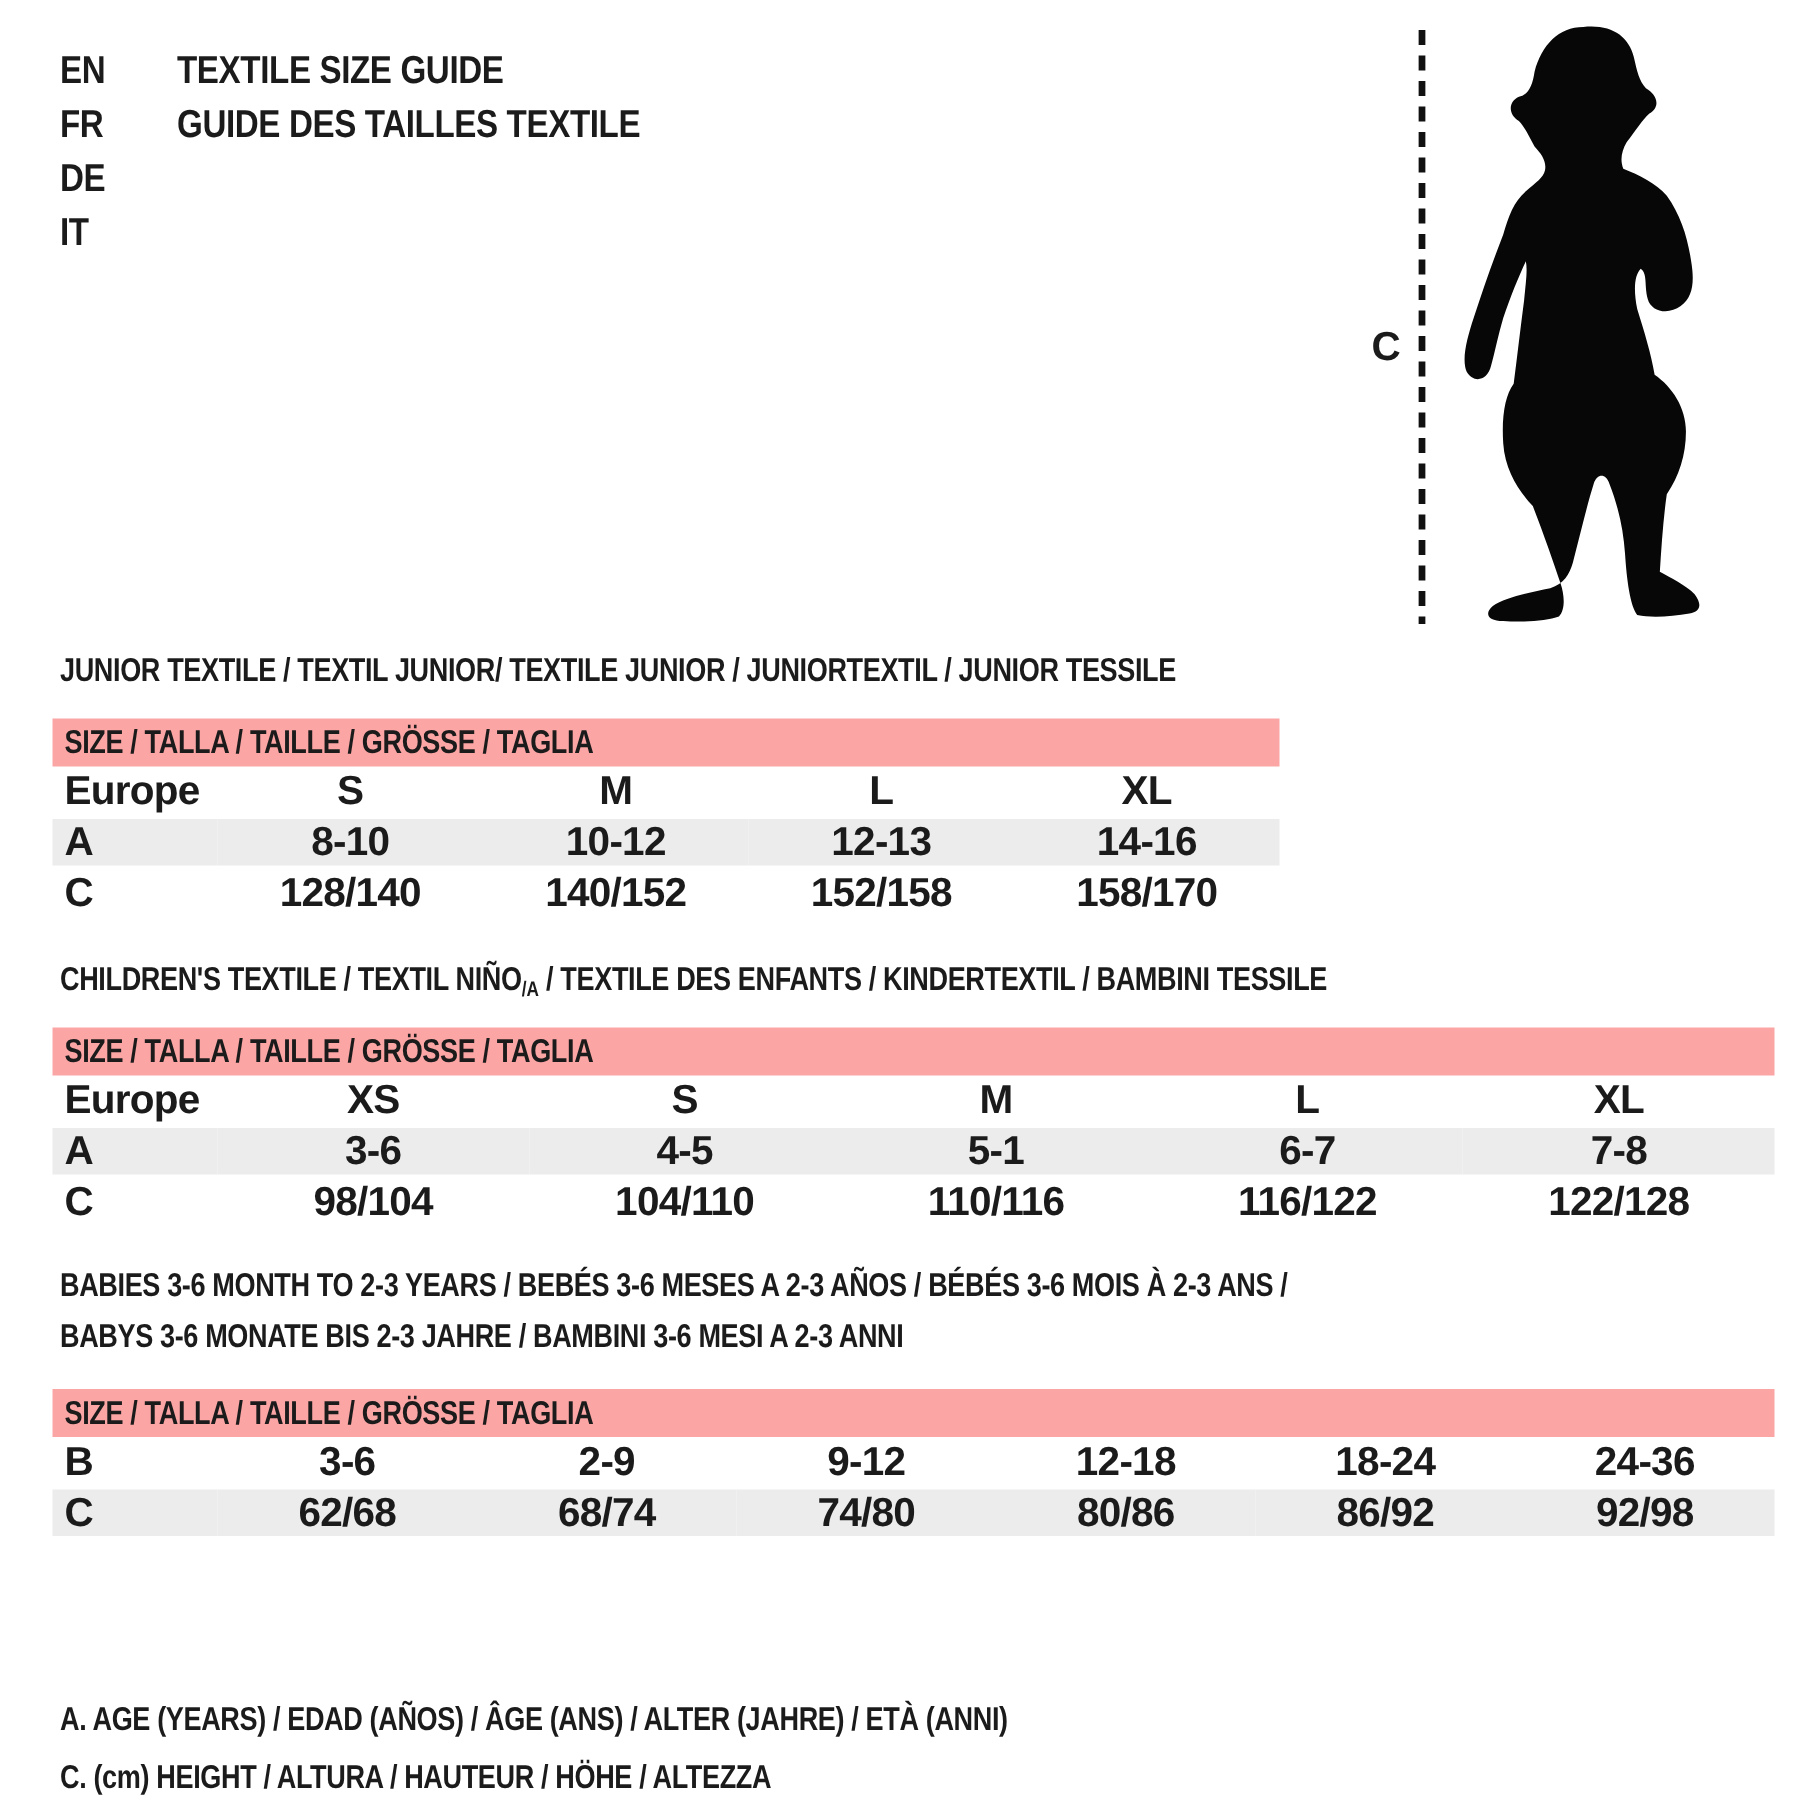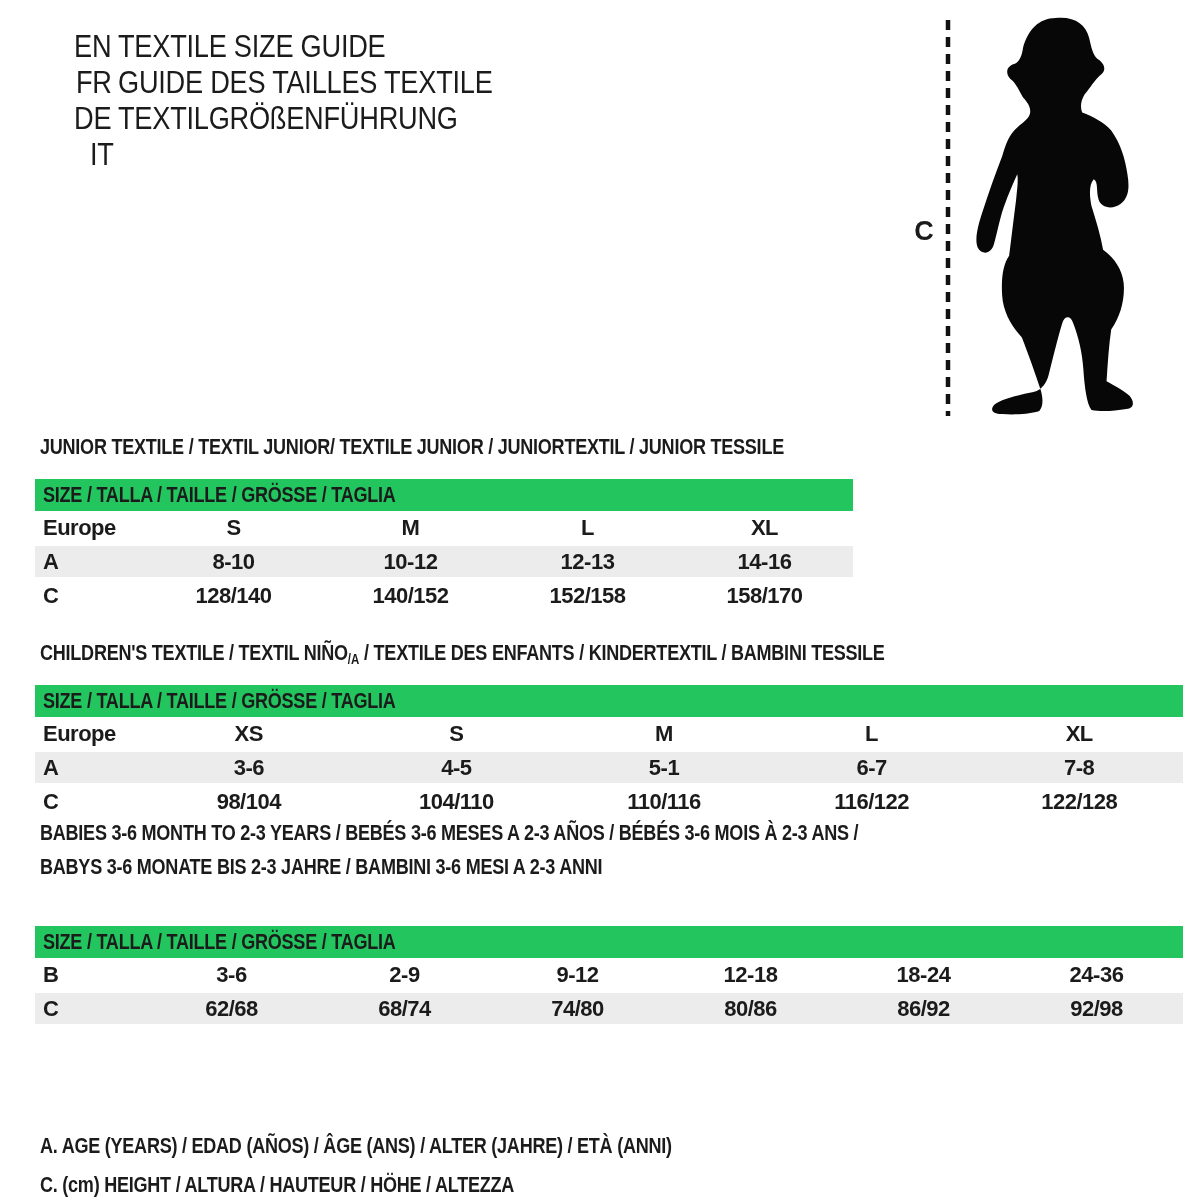--- a/index.html
+++ b/index.html
@@ -16,21 +16,21 @@
     transform: scaleX(0.82);
     transform-origin: 0 50%;
     white-space: nowrap;
     letter-spacing: -0.3px;
   }
 
   
   .lang-block { position: absolute; left: 40px; top: 28px; }
   .lang-row { display: flex; height: 36px; align-items: center; }
   .lang-code, .lang-title {
-    font-size: 32px; font-weight: 400; text-align: right;
+    font-size: 26px; font-weight: 700;
   }
   .lang-code { width: 78px; flex: none; }
   .lang-code .cond, .lang-title .cond { transform: scaleX(0.85); }
 
   
   .figure-svg { position: absolute; left: 900px; top: 12px; width: 260px; height: 410px; }
   .height-label {
     position: absolute; left: 906px; top: 216px; width: 36px;
     text-align: center; font-size: 27px; font-weight: 700;
   }
@@ -41,35 +41,35 @@
     font-size: 22px; font-weight: 700; line-height: 26px;
   }
   .section-heading .sub {
     font-size: 14px; position: relative; top: 4px; letter-spacing: 0;
   }
 
   
   .size-table { position: absolute; }
   .table-head {
     height: 32px; line-height: 32px;
-    background: #22c55e;
+    background: #fca5a5;
     padding-left: 8px;
     font-size: 22px; font-weight: 700;
   }
   .size-table table {
     width: 100%;
     table-layout: fixed;
     border-collapse: separate;
     border-spacing: 0 3px;
     margin-top: -2px;
   }
   .size-table td {
     height: 31px;
     text-align: center;
-    font-size: 22px;
+    font-size: 27px;
     font-weight: 700;
     letter-spacing: -0.5px;
     padding: 0;
     background: #ffffff;
   }
   .size-table td.lbl { text-align: left; padding-left: 8px; }
   .size-table tr.row-gray td { background: #ececec; }
   col.col-label { width: 110px; }
 
   
@@ -83,21 +83,20 @@
   <div class="lang-row">
     <span class="lang-code"><span class="cond">EN</span></span>
     <span class="lang-title"><span class="cond">TEXTILE SIZE GUIDE</span></span>
   </div>
   <div class="lang-row">
     <span class="lang-code"><span class="cond">FR</span></span>
     <span class="lang-title"><span class="cond">GUIDE DES TAILLES TEXTILE</span></span>
   </div>
   <div class="lang-row">
     <span class="lang-code"><span class="cond">DE</span></span>
-    <span class="lang-title"><span class="cond">TEXTILGRÖßENFÜHRUNG</span></span>
   </div>
   <div class="lang-row">
     <span class="lang-code"><span class="cond">IT</span></span>
   </div>
 </div>
 
 <svg class="figure-svg" viewBox="0 0 260 410" xmlns="http://www.w3.org/2000/svg">
   <line x1="48" y1="8" x2="48" y2="404" stroke="#111111" stroke-width="4.5" stroke-dasharray="10 7"></line>
   <g transform="translate(72,6) scale(1.16,0.995)">
     <path fill="#070707" d="
@@ -230,21 +229,21 @@
         <td>98/104</td>
         <td>104/110</td>
         <td>110/116</td>
         <td>116/122</td>
         <td>122/128</td>
       </tr>
     </tbody>
   </table>
 </div>
 
-<div class="section-heading" style="top:816px; line-height:34px">
+<div class="section-heading" style="top:840px; line-height:34px">
   <span class="cond">BABIES 3-6 MONTH TO 2-3 YEARS / BEBÉS 3-6 MESES A 2-3 AÑOS / BÉBÉS 3-6 MOIS À 2-3 ANS /</span><br>
   <span class="cond">BABYS 3-6 MONATE BIS 2-3 JAHRE / BAMBINI 3-6 MESI A 2-3 ANNI</span>
 </div>
 <div class="size-table" style="left:35px; top:926px; width:1148px">
   <div class="table-head">
     <span class="cond">SIZE / TALLA / TAILLE / GRÖSSE / TAGLIA</span>
   </div>
   <table>
     <colgroup>
         <col class="col-label">

